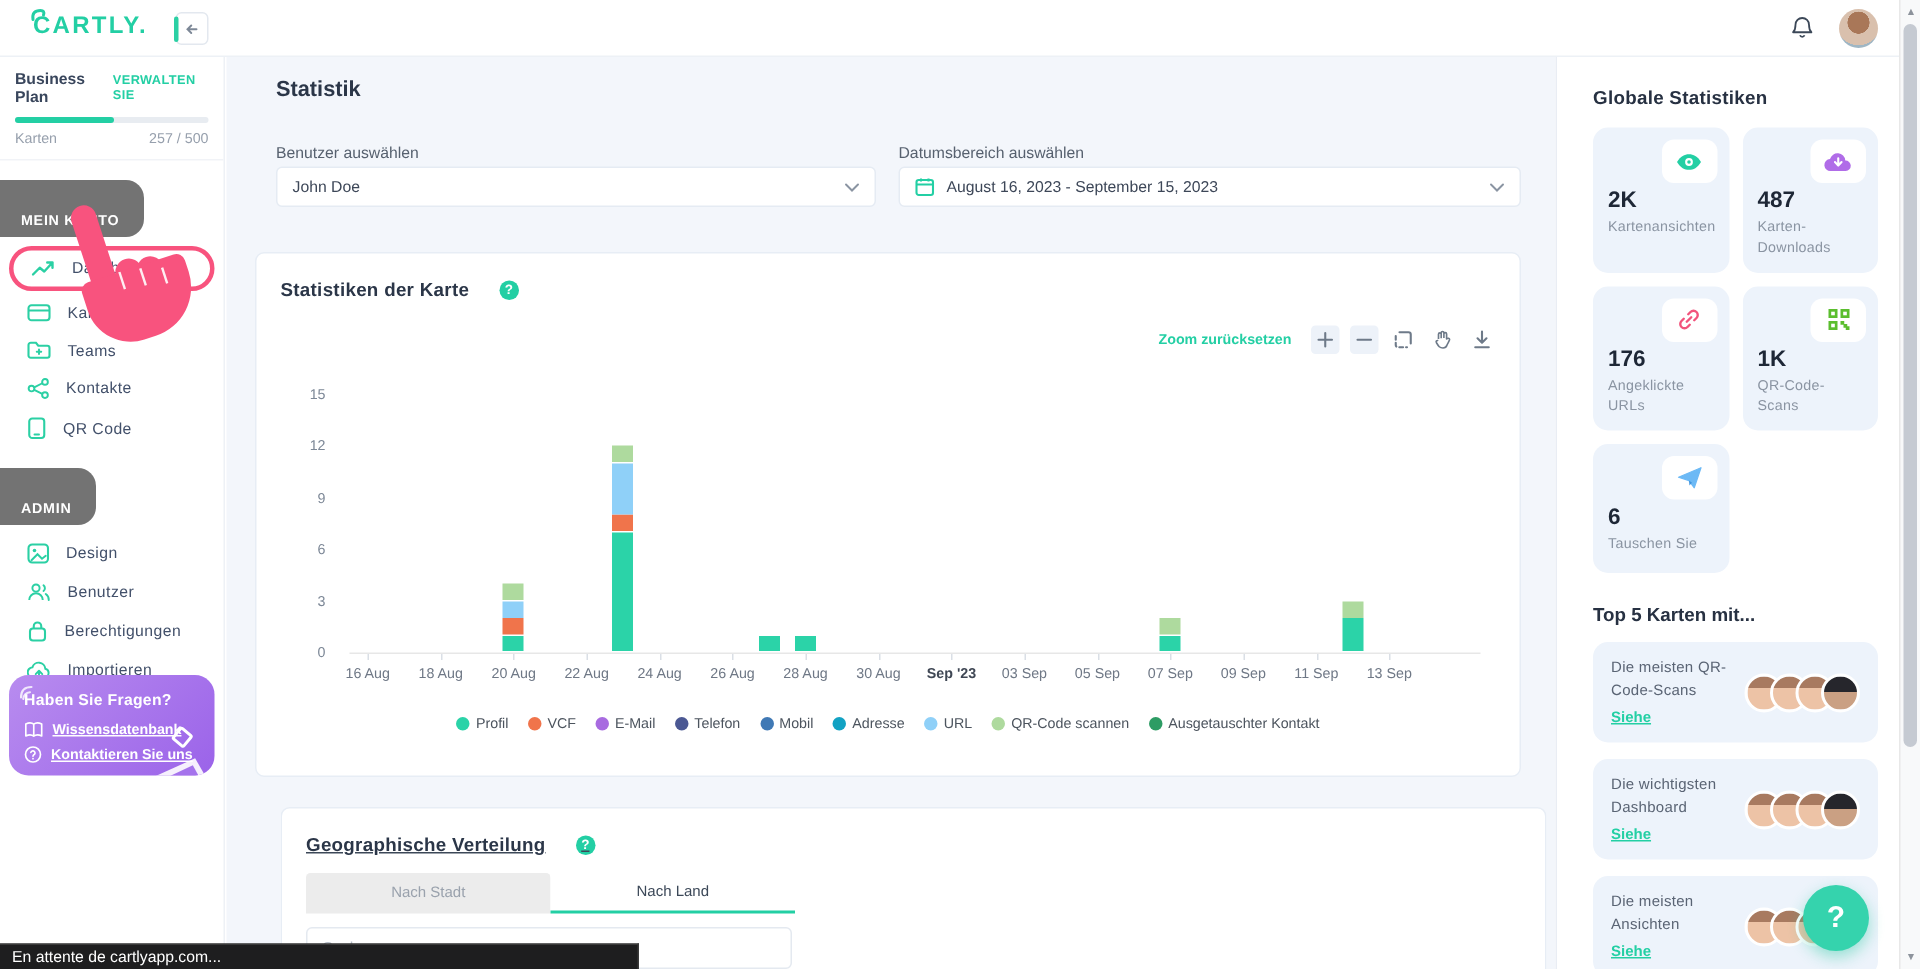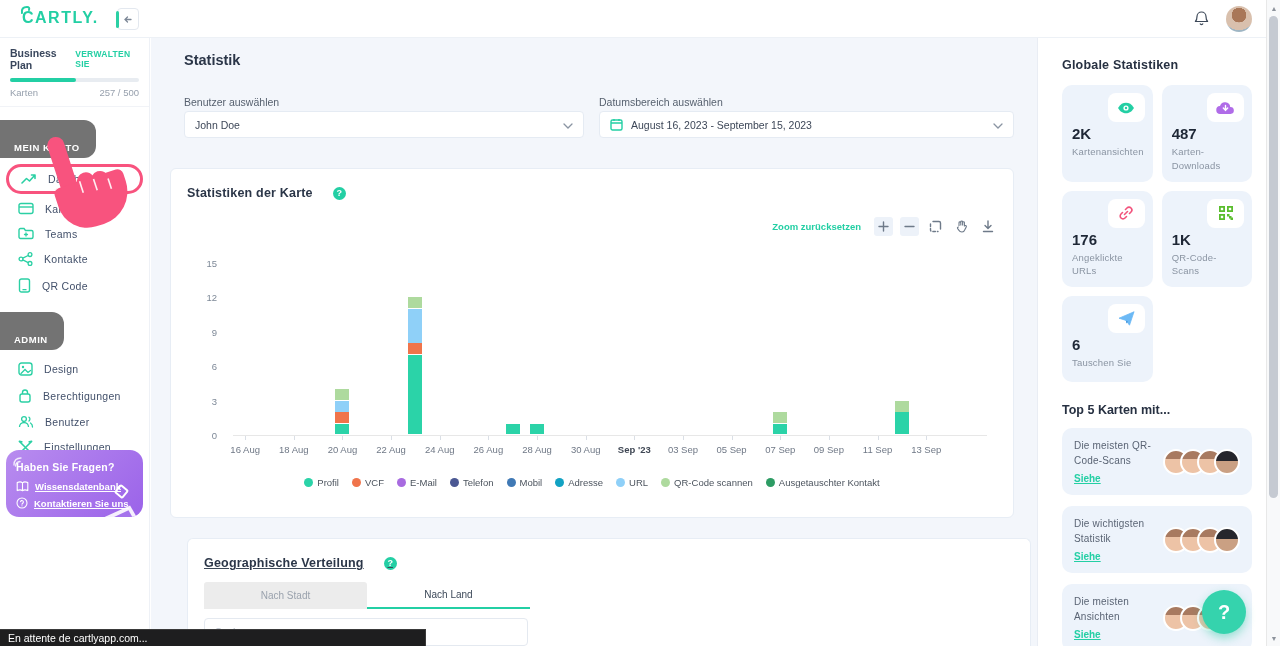--- a/index.html
+++ b/index.html
@@ -222,33 +222,40 @@
     <ul class="nav">
       <li>
         <svg width="15" height="14" viewBox="0 0 15 14">
             <rect x="1" y="1" width="13" height="12" rx="2.5" fill="none" stroke="#2bd0a4" stroke-width="1.4"></rect>
             <circle cx="5" cy="5" r="1.2" fill="#2bd0a4"></circle>
             <path d="M3 11.5 L7 7.5 L10 10.5 L12.5 8.5" fill="none" stroke="#2bd0a4" stroke-width="1.3" stroke-linecap="round"></path>
           </svg>
         <span class="lbl">Design</span>
       </li>
       <li>
-        <svg width="14" height="15" viewBox="0 0 14 15">
-            <rect x="2" y="6" width="10" height="8" rx="2" fill="none" stroke="#2bd0a4" stroke-width="1.4"></rect>
-            <path d="M4.5 6 V4.5 a2.5 2.5 0 0 1 5 0 V6" fill="none" stroke="#2bd0a4" stroke-width="1.4"></path>
-          </svg>
-        <span class="lbl">Berechtigungen</span>
-      </li>
-      <li>
         <svg width="16" height="13" viewBox="0 0 16 13">
             <circle cx="6" cy="4" r="2.4" fill="none" stroke="#2bd0a4" stroke-width="1.3"></circle>
             <path d="M1.5 12 a4.5 4.5 0 0 1 9 0" fill="none" stroke="#2bd0a4" stroke-width="1.3"></path>
             <path d="M11 2.2 a2.4 2.4 0 0 1 0 3.8 M12.5 8 a4.6 4.6 0 0 1 2 4" fill="none" stroke="#2bd0a4" stroke-width="1.3" stroke-linecap="round"></path>
           </svg>
         <span class="lbl">Benutzer</span>
+      </li>
+      <li>
+        <svg width="14" height="15" viewBox="0 0 14 15">
+            <rect x="2" y="6" width="10" height="8" rx="2" fill="none" stroke="#2bd0a4" stroke-width="1.4"></rect>
+            <path d="M4.5 6 V4.5 a2.5 2.5 0 0 1 5 0 V6" fill="none" stroke="#2bd0a4" stroke-width="1.4"></path>
+          </svg>
+        <span class="lbl">Berechtigungen</span>
+      </li>
+      <li>
+        <svg width="16" height="14" viewBox="0 0 16 14">
+            <path d="M4 11.5 a3.3 3.3 0 0 1 -.4-6.6 a4.4 4.4 0 0 1 8.6 .9 a2.9 2.9 0 0 1 -.4 5.7" fill="none" stroke="#2bd0a4" stroke-width="1.3" stroke-linecap="round"></path>
+            <path d="M8 13 V7.5 M5.8 9.4 L8 7.2 L10.2 9.4" fill="none" stroke="#2bd0a4" stroke-width="1.3" stroke-linecap="round" stroke-linejoin="round"></path>
+          </svg>
+        <span class="lbl">Importieren</span>
       </li>
       <li>
         <svg width="15" height="14" viewBox="0 0 15 14">
             <path d="M2 2 L13 13 M13 2 L2 13" stroke="#2bd0a4" stroke-width="1.6" stroke-linecap="round"></path>
             <path d="M1.4 1.4 l2.4 .5 M13.6 1.4 l-2.4 .5" stroke="#2bd0a4" stroke-width="1.6" stroke-linecap="round"></path>
           </svg>
         <span class="lbl">Einstellungen</span>
       </li>
     </ul>
 
@@ -537,21 +544,21 @@
       </div>
       <div class="av-cluster">
         <span class="av a"></span>
           <span class="av a"></span>
           <span class="av a"></span>
           <span class="av b"></span>
       </div>
     </div>
     <div class="top5-card">
       <div>
-        <div class="top5-label">Die wichtigsten Statistik</div>
+        <div class="top5-label">Die wichtigsten Dashboard</div>
         <span class="siehe">Siehe</span>
       </div>
       <div class="av-cluster">
         <span class="av a"></span>
           <span class="av a"></span>
           <span class="av a"></span>
           <span class="av b"></span>
       </div>
     </div>
     <div class="top5-card">

